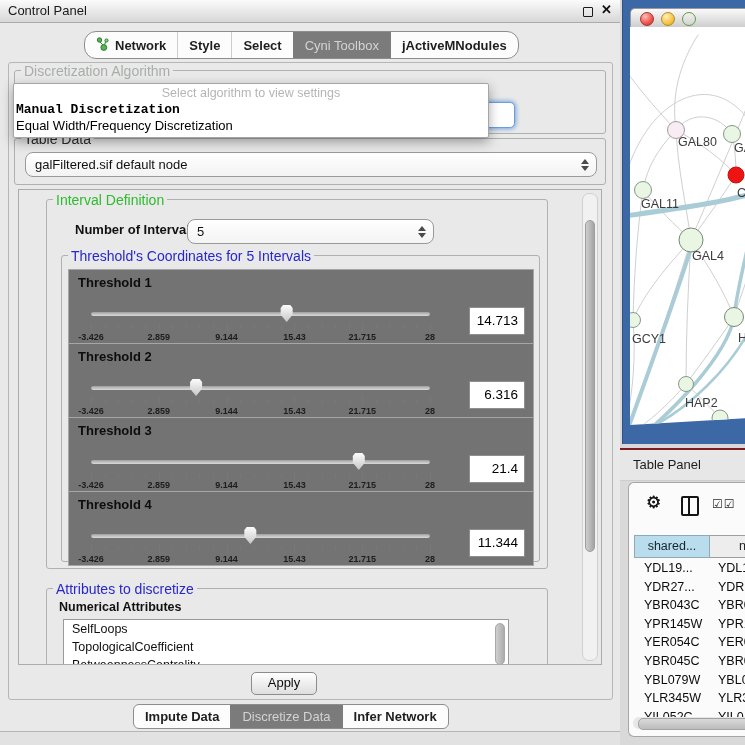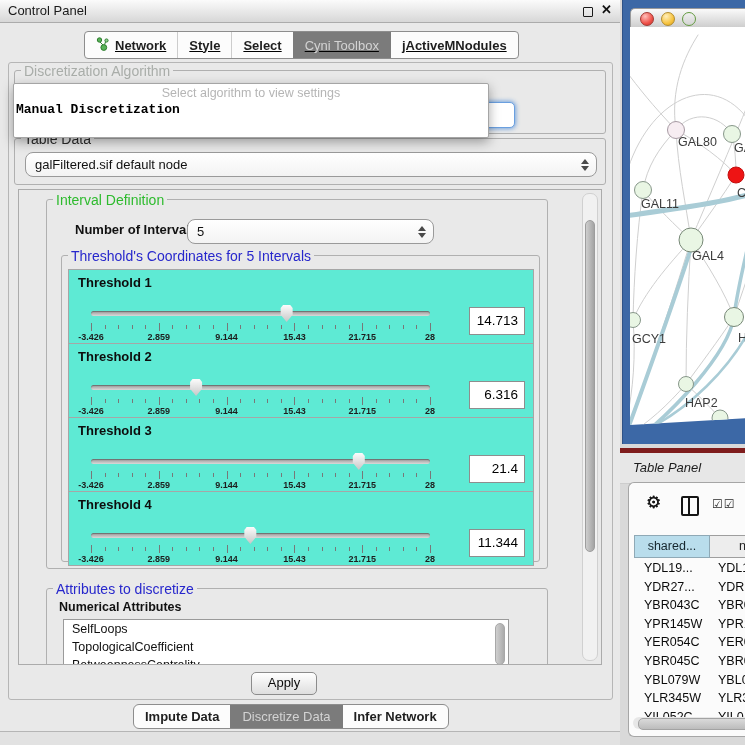--- a/index.html
+++ b/index.html
@@ -6,21 +6,21 @@
   body{width:745px;height:745px;overflow:hidden;font-family:"Liberation Sans",sans-serif;-webkit-font-smoothing:antialiased;}
   .screen{position:relative;width:745px;height:745px;background:#e9e9e9;}
 
   
   .left{position:absolute;left:0;top:0;width:620px;height:745px;background:#e9e9e9;border-right:1px solid #c2c2c2;}
   .titlebar{position:absolute;left:0;top:0;width:620px;height:22px;background:linear-gradient(#fbfbfb,#d7d7d7);border-bottom:1px solid #ababab;}
   .titlebar .t{position:absolute;left:8px;top:3px;font-size:13px;color:#1a1a1a;}
   .float-ic{position:absolute;right:27px;top:7px;width:8px;height:8px;border:1.6px solid #1a1a1a;border-radius:1px;}
   .close-ic{position:absolute;right:8px;top:2px;font-size:13px;font-weight:bold;color:#111;}
 
-  .tabbar{position:absolute;left:84px;top:31px;height:26px;display:flex;align-items:stretch;border:1px solid #8d8d8d;border-radius:4px;background:#fcfcfc;overflow:hidden;text-decoration:underline;}
+  .tabbar{position:absolute;left:84px;top:31px;height:26px;display:flex;align-items:stretch;border:1px solid #8d8d8d;border-radius:12px;background:#fcfcfc;overflow:hidden;}
   .tab{display:flex;align-items:center;padding:0 11px;font-size:13px;font-weight:bold;color:#1e1e1e;border-left:1px solid #cdcdcd;white-space:nowrap;}
   .tab:first-child{border-left:none;}
   .tab.sel{background:#7b7b7b;color:#d3d3d3;font-weight:normal;border-left-color:#7b7b7b;}
   .tab.sel + .tab{border-left-color:#7b7b7b;}
   .tab .nicon{margin-right:6px;display:inline-block;}
 
   .content{position:absolute;left:8px;top:62px;width:603px;height:636px;border:1px solid #b6b6b6;border-radius:3px;background:#e9e9e9;}
   .group{position:absolute;border:1px solid #b0b0b0;border-radius:3px;}
   .glabel{position:absolute;top:-8px;left:6px;background:#e9e9e9;padding:0 3px;font-size:14px;white-space:nowrap;}
   .glabel.faded{color:#a9ada9;}
@@ -46,21 +46,21 @@
 
   .scrollpane{position:absolute;left:9px;top:126px;width:582px;height:474px;border:1px solid #ababab;background:#e9e9e9;overflow:hidden;}
   .vscroll{position:absolute;right:3px;top:3px;width:14px;height:466px;background:#f1f1f1;border:1px solid #d0d0d0;border-radius:7px;}
   .vthumb{position:absolute;left:2px;top:26px;width:8px;height:330px;border-radius:5px;background:linear-gradient(90deg,#cecece,#a4a4a4);border:1px solid #9d9d9d;}
 
   .g-interval{left:27px;top:9px;width:500px;height:368px;}
   .numlabel{position:absolute;left:28px;top:22px;font-size:13px;font-weight:bold;color:#111;}
   .combo-num{position:absolute;left:140px;top:19px;width:245px;height:23px;}
   .g-thr{position:absolute;left:14px;top:55px;width:477px;height:305px;}
 
-  .tbox{position:relative;margin:0 0 -1px 0;left:6px;width:464px;height:73px;border:1px solid #a6a6a6;background:#5eead4;}
+  .tbox{position:relative;margin:0 0 -1px 0;left:6px;width:464px;height:73px;border:1px solid #a6a6a6;background:#737373;}
   .tbox:first-of-type{margin-top:13px;}
   .ttitle{position:absolute;left:9px;top:5px;font-size:13px;font-weight:bold;color:#0d0d0d;}
   .sliderarea{position:absolute;left:22px;top:34px;width:340px;height:38px;}
   .track{position:absolute;left:0;top:7px;width:339px;height:5px;border-radius:3px;background:linear-gradient(#989898,#d9d9d9);box-shadow:inset 0 1px 1px rgba(0,0,0,.3);}
   .handle{position:absolute;top:0;width:15px;height:18px;background:linear-gradient(#ffffff,#c7c7c7);clip-path:polygon(50% 100%,10% 60%,10% 22%,26% 5%,74% 5%,90% 22%,90% 60%);filter:drop-shadow(0 0 1px #737373);}
   .ticks{position:absolute;left:0;top:19px;width:339px;height:9px;}
   .tick{position:absolute;width:1px;background:#787878;}
   .tlabels{position:absolute;left:0;top:28px;width:339px;height:10px;font-size:9px;font-weight:bold;color:#1d1d1d;}
   .tlabel{position:absolute;transform:translateX(-50%);white-space:nowrap;}
   .tvalue{position:absolute;right:8px;top:37px;width:48px;height:26px;background:#fff;border:1px solid #8e8e8e;font-size:13.5px;color:#000;text-align:right;line-height:26px;padding-right:6px;}
@@ -81,21 +81,21 @@
   .right{position:absolute;left:620px;top:0;width:125px;height:745px;background:#d9d9d9;}
   .blueframe{position:absolute;left:2px;top:0;width:123px;height:444px;background:#3c68a6;border-left:1px solid #2e5287;}
   .macbar{position:absolute;left:7px;top:8px;width:116px;height:19px;background:linear-gradient(#fafafa,#cccccc);border:1px solid #9a9a9a;border-right:none;border-radius:5px 0 0 0;}
   .light{position:absolute;top:3px;width:12px;height:12px;border-radius:50%;}
   .light.red{left:9px;background:radial-gradient(circle at 35% 28%,#ffc0ba,#ef4f47 62%,#b93731);border:1px solid #a33832;}
   .light.yellow{left:30px;background:radial-gradient(circle at 35% 28%,#ffeebb,#f7c33e 62%,#cf9a24);border:1px solid #b38d2e;}
   .light.green{left:51px;background:radial-gradient(circle at 35% 28%,#ddf6c8,#7ed160 62%,#55a13c;);border:1px solid #639a40;}
   .canvas{position:absolute;left:7px;top:27px;width:118px;height:398px;background:#fff;clip-path:polygon(0 0,100% 0,100% calc(100% - 7px),0 100%);}
   .canvas svg{display:block;}
 
-  .tpanelbar{position:absolute;left:0;top:448px;width:125px;height:30px;background:#e7e7e7;border-top:5px solid #7f1d1d;border-bottom:1px solid #cdcdcd;font-style:italic;}
+  .tpanelbar{position:absolute;left:0;top:448px;width:125px;height:30px;background:#e7e7e7;border-top:2px solid #7f1d1d;border-bottom:1px solid #cdcdcd;}
   .tpanelbar .t{position:absolute;left:13px;top:0;line-height:30px;font-size:13px;color:#1c1c1c;}
 
   .tcontainer{position:absolute;left:8px;top:482px;width:117px;height:253px;background:#fbfbfb;border:1px solid #a6a6a6;border-right:none;border-radius:6px 0 0 6px;}
   .ttoolbar{position:absolute;left:0;top:0;width:100%;height:50px;}
   .gear{position:absolute;left:17px;top:9px;font-size:17px;color:#151515;text-shadow:0 0 .5px #000;}
   .colicon{position:absolute;left:52px;top:13px;width:14px;height:16px;border:2px solid #151515;border-radius:2px;}
   .colicon::after{content:"";position:absolute;left:5px;top:0;bottom:0;width:2px;background:#151515;}
   .checks{position:absolute;left:83px;top:14px;font-size:12px;color:#2a2a2a;letter-spacing:1px;}
   .thead{position:absolute;left:0;top:52px;width:100%;height:23px;display:flex;}
   .hcell1{position:relative;margin-left:5px;width:74px;background:#b9ddec;border:1px solid #8fa9b6;font-size:12.5px;color:#15262e;text-align:center;line-height:21px;overflow:hidden;}
@@ -149,20 +149,21 @@
     <div class="content">
 
       <div class="group g-algo">
         <span class="glabel faded">Discretization Algorithm</span>
         <div class="combo-behind"></div>
       </div>
 
       <div class="popup">
         <div class="hint">Select algorithm to view settings</div>
         <div class="opt b">Manual Discretization</div>
+        <div class="opt">Equal Width/Frequency Discretization</div>
       </div>
 
       <div class="group g-table">
         <span class="glabel dark">Table Data</span>
         <div class="combo combo-main">
           <span class="cv">galFiltered.sif default node</span>
           <span class="spin"></span>
         </div>
       </div>
 

